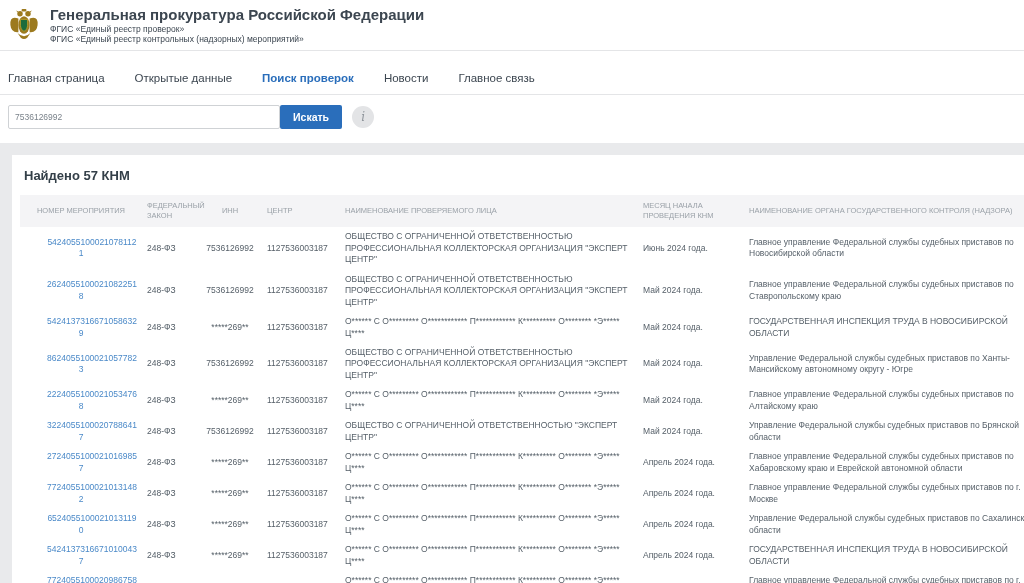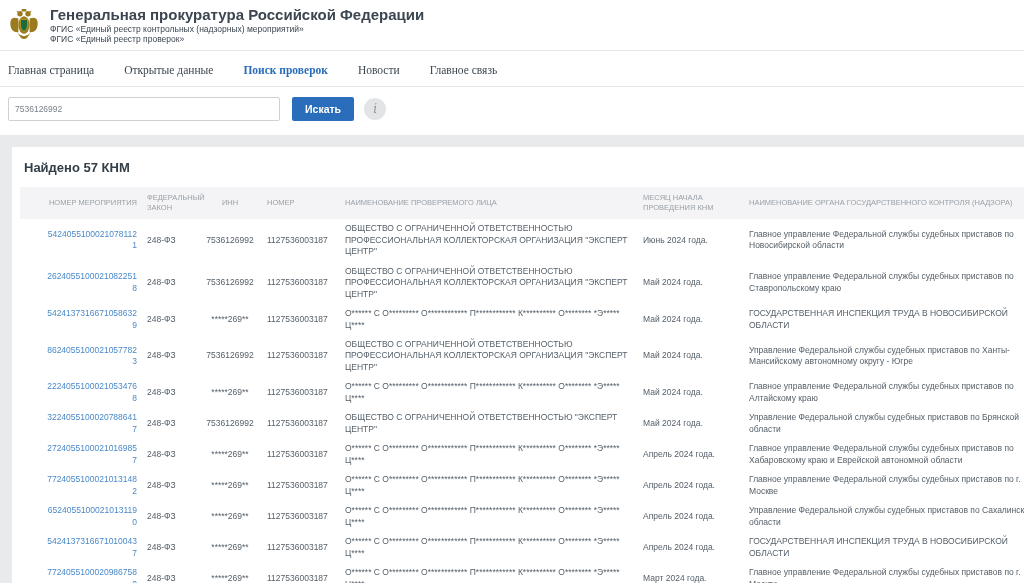--- a/index.html
+++ b/index.html
@@ -19,42 +19,41 @@
   }
   .logo { width: 32px; height: 36px; margin-right: 10px; flex: 0 0 auto; }
   .org-titles { line-height: 1.18; }
   .org-name { font-size: 15px; font-weight: bold; color: #3c4650; }
   .org-sub  { font-size: 8.5px; color: #3c4650; }
   
   .nav-bar {
     background: #ffffff;
     border-top: 1px solid #e4e5e7;
     border-bottom: 1px solid #e4e5e7;
-    padding: 12px 14px 9px 8px;
+    padding: 20px 14px 9px 8px;
     display: flex; gap: 30px;
-    height: 14px; align-items: center; font-family: Liberation Serif, serif;
+    height: 14px; align-items: center;
   }
   .nav-item { font-size: 11.5px; color: #3c4650; text-decoration: none; cursor: pointer; }
   .nav-item.active { color: #2a6ebb; font-weight: bold; }
   
   .search-section {
     background: #ffffff;
     padding: 10px 14px 14px 8px;
     display: flex; align-items: center;
   }
   .search-input {
     width: 258px; height: 22px;
     border: 1px solid #cfd2d5; border-radius: 2px;
     font-size: 8.5px; color: #7a828a;
     padding: 0 6px;
     font-family: "Liberation Sans", "DejaVu Sans", sans-serif;
     outline: none;
   }
   .search-btn {
-    margin-left: 12px;
     background: #2a6ebb; color: #ffffff;
     border: none; border-radius: 2px;
     font-size: 10.5px; font-weight: bold;
     padding: 6px 13px; cursor: pointer;
     font-family: "Liberation Sans", "DejaVu Sans", sans-serif;
   }
   .info-btn {
     margin-left: 10px;
     width: 22px; height: 22px; border-radius: 50%;
     background: #e3e4e6; border: none; cursor: pointer;
@@ -83,21 +82,21 @@
     line-height: 1.35;
   }
   tbody td {
     font-size: 8.5px;
     color: #566069;
     padding: 4px 5px;
     vertical-align: middle;
     line-height: 1.35;
     word-wrap: break-word;
   }
-  .c-num   { width: 112px; text-align: right; }
+  .c-num   { width: 112px; text-align: center; }
   .c-law   { width: 46px;  text-align: left; margin-left: 8px; }
   .c-inn   { width: 54px;  text-align: center; }
   .c-ogrn  { width: 68px;  text-align: left; }
   .c-name  { width: 288px; text-align: left; }
   .c-month { width: 96px;  text-align: left; }
   .c-auth  { width: 300px; text-align: left; }
   td.c-num a { color: #4a89c8; text-decoration: none; cursor: pointer; margin-left: 22px; }
 </style>
 </head>
 <body>
@@ -113,22 +112,22 @@
       <circle cx="25" cy="8" r="3.4"></circle>
       <path d="M12 6 L10 4 L13 5 Z"></path>
       <path d="M28 6 L30 4 L27 5 Z"></path>
       <rect x="17" y="2" width="6" height="3" rx="1"></rect>
       <path d="M12 32 Q20 40 28 32 L24 38 Q20 41 16 38 Z"></path>
     </g>
     <path d="M15.5 15 h9 v8 q0 5 -4.5 7 q-4.5 -2 -4.5 -7 Z" fill="#1d6b3c" stroke="#c9a227" stroke-width="1"></path>
   </svg>
   <div class="org-titles">
     <div class="org-name">Генеральная прокуратура Российской Федерации</div>
+    <div class="org-sub">ФГИС «Единый реестр проверок»</div>
     <div class="org-sub">ФГИС «Единый реестр контрольных (надзорных) мероприятий»</div>
-    <div class="org-sub">ФГИС «Единый реестр проверок»</div>
   </div>
 </div>
 
 <div class="nav-bar">
   <a class="nav-item">Главная страница</a>
   <a class="nav-item">Открытые данные</a>
   <a class="nav-item active">Поиск проверок</a>
   <a class="nav-item">Новости</a>
   <a class="nav-item">Главное связь</a>
 </div>
@@ -140,21 +139,21 @@
 </div>
 
 <div class="results-card">
   <h2 class="results-title">Найдено 57 КНМ</h2>
   <table class="results">
     <thead>
       <tr>
         <th class="c-num">НОМЕР МЕРОПРИЯТИЯ</th>
         <th class="c-law">ФЕДЕРАЛЬНЫЙ ЗАКОН</th>
         <th class="c-inn">ИНН</th>
-        <th class="c-ogrn">НОМЕР</th>
+        <th class="c-ogrn">ЦЕНТР</th>
         <th class="c-name">НАИМЕНОВАНИЕ ПРОВЕРЯЕМОГО ЛИЦА</th>
         <th class="c-month">МЕСЯЦ НАЧАЛА ПРОВЕДЕНИЯ КНМ</th>
         <th class="c-auth">НАИМЕНОВАНИЕ ОРГАНА ГОСУДАРСТВЕННОГО КОНТРОЛЯ (НАДЗОРА)</th>
       </tr>
     </thead>
     <tbody>
   <tr>
     <td class="c-num"><a>54240551000210781121</a></td>
     <td class="c-law">248-ФЗ</td>
     <td class="c-inn">7536126992</td>

